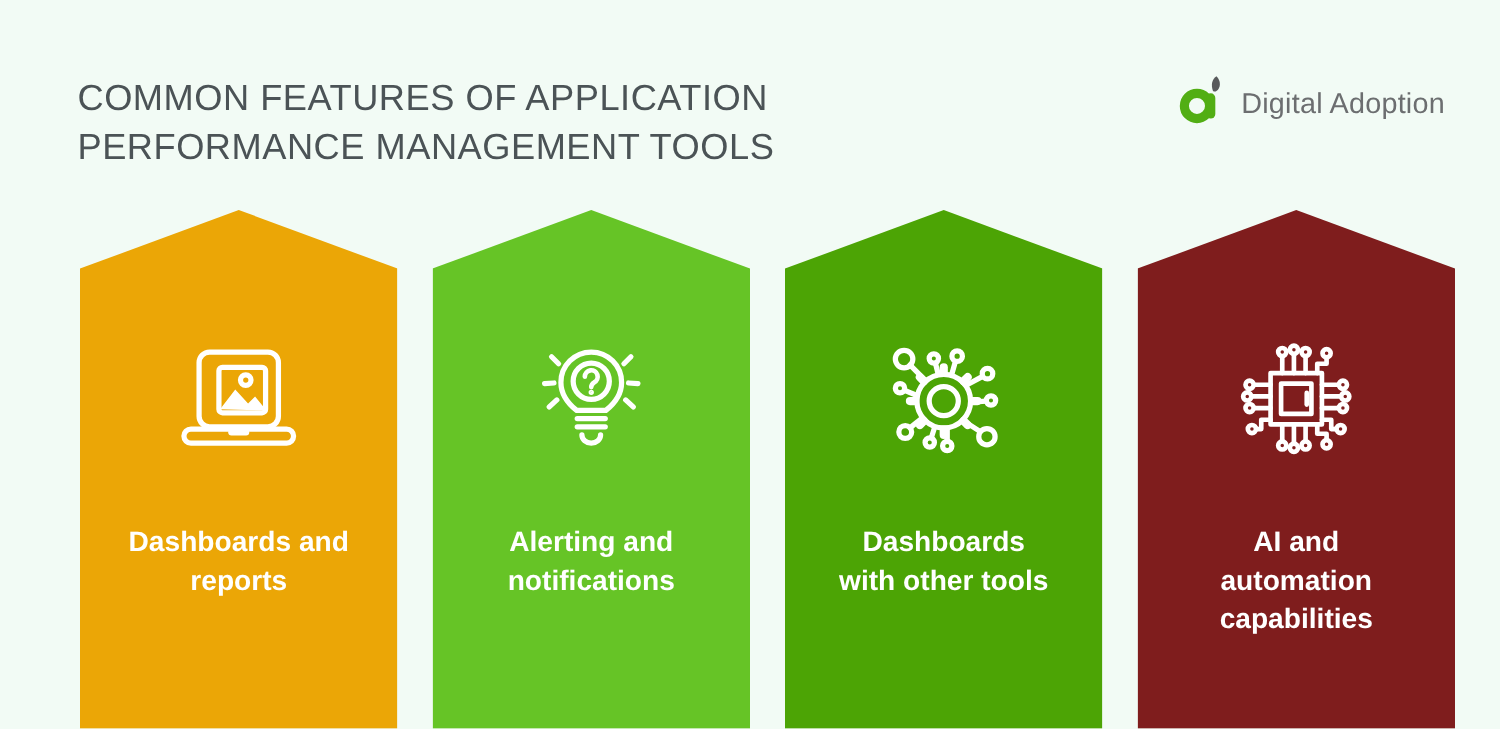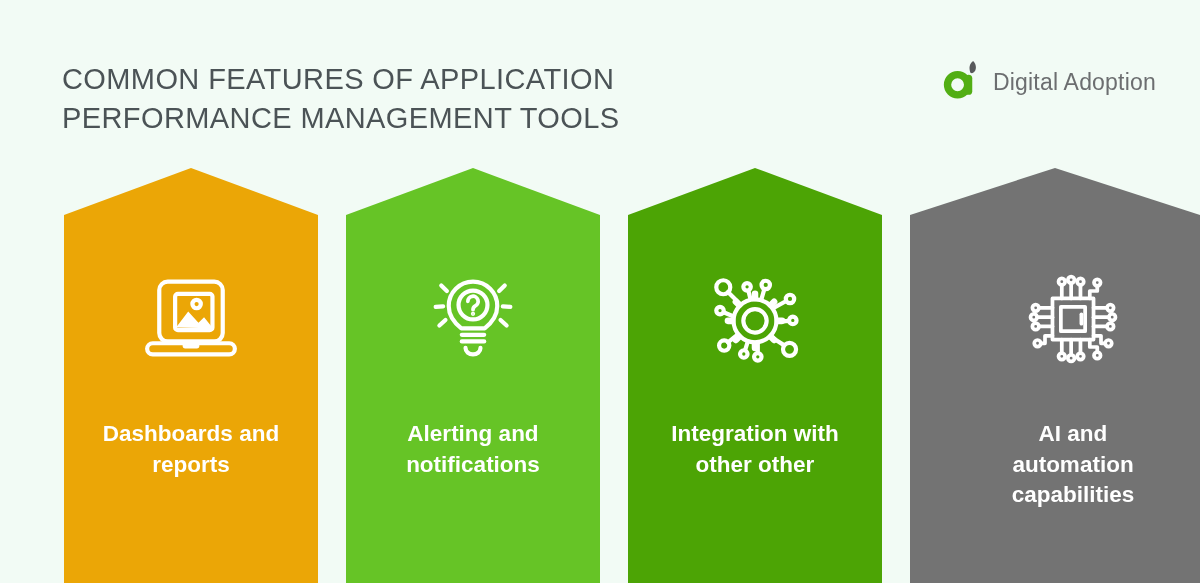--- a/index.html
+++ b/index.html
@@ -122,24 +122,24 @@
         <path d="M63 86 L63 96"></path>
           <circle cx="63" cy="100.5" r="4"></circle>
         <path d="M52 85 L49.5 93"></path>
           <circle cx="48" cy="97.5" r="4"></circle>
         <path d="M41 77 L31 85"></path>
           <circle cx="27" cy="88.5" r="5.5"></circle>
         <path d="M36.5 57 L27 53"></path>
           <circle cx="22.5" cy="51" r="4"></circle>
       </svg>
     </span>
-    <div class="card-label">Integration with other other</div>
+    <div class="card-label">Dashboards with other tools</div>
   </div>
 
-  <div class="card pos-3" style="background-color: #737373; padding-left: 36px;">
+  <div class="card pos-3" style="background-color: #7f1d1d;">
     <span class="card-icon">
       <svg viewBox="0 0 120 120" fill="none" stroke="#FFFFFF" stroke-width="4" stroke-linecap="round" stroke-linejoin="round">
         <rect x="38" y="38" width="44" height="44"></rect>
         <rect x="47" y="47" width="26" height="26"></rect>
         <path d="M69 55 V65"></path>
         <path d="M48 38 V24"></path>
           <circle cx="48" cy="20" r="3.5"></circle>
         <path d="M58 38 V22"></path>
           <circle cx="58" cy="18" r="3.5"></circle>
         <path d="M68 38 V24"></path>

